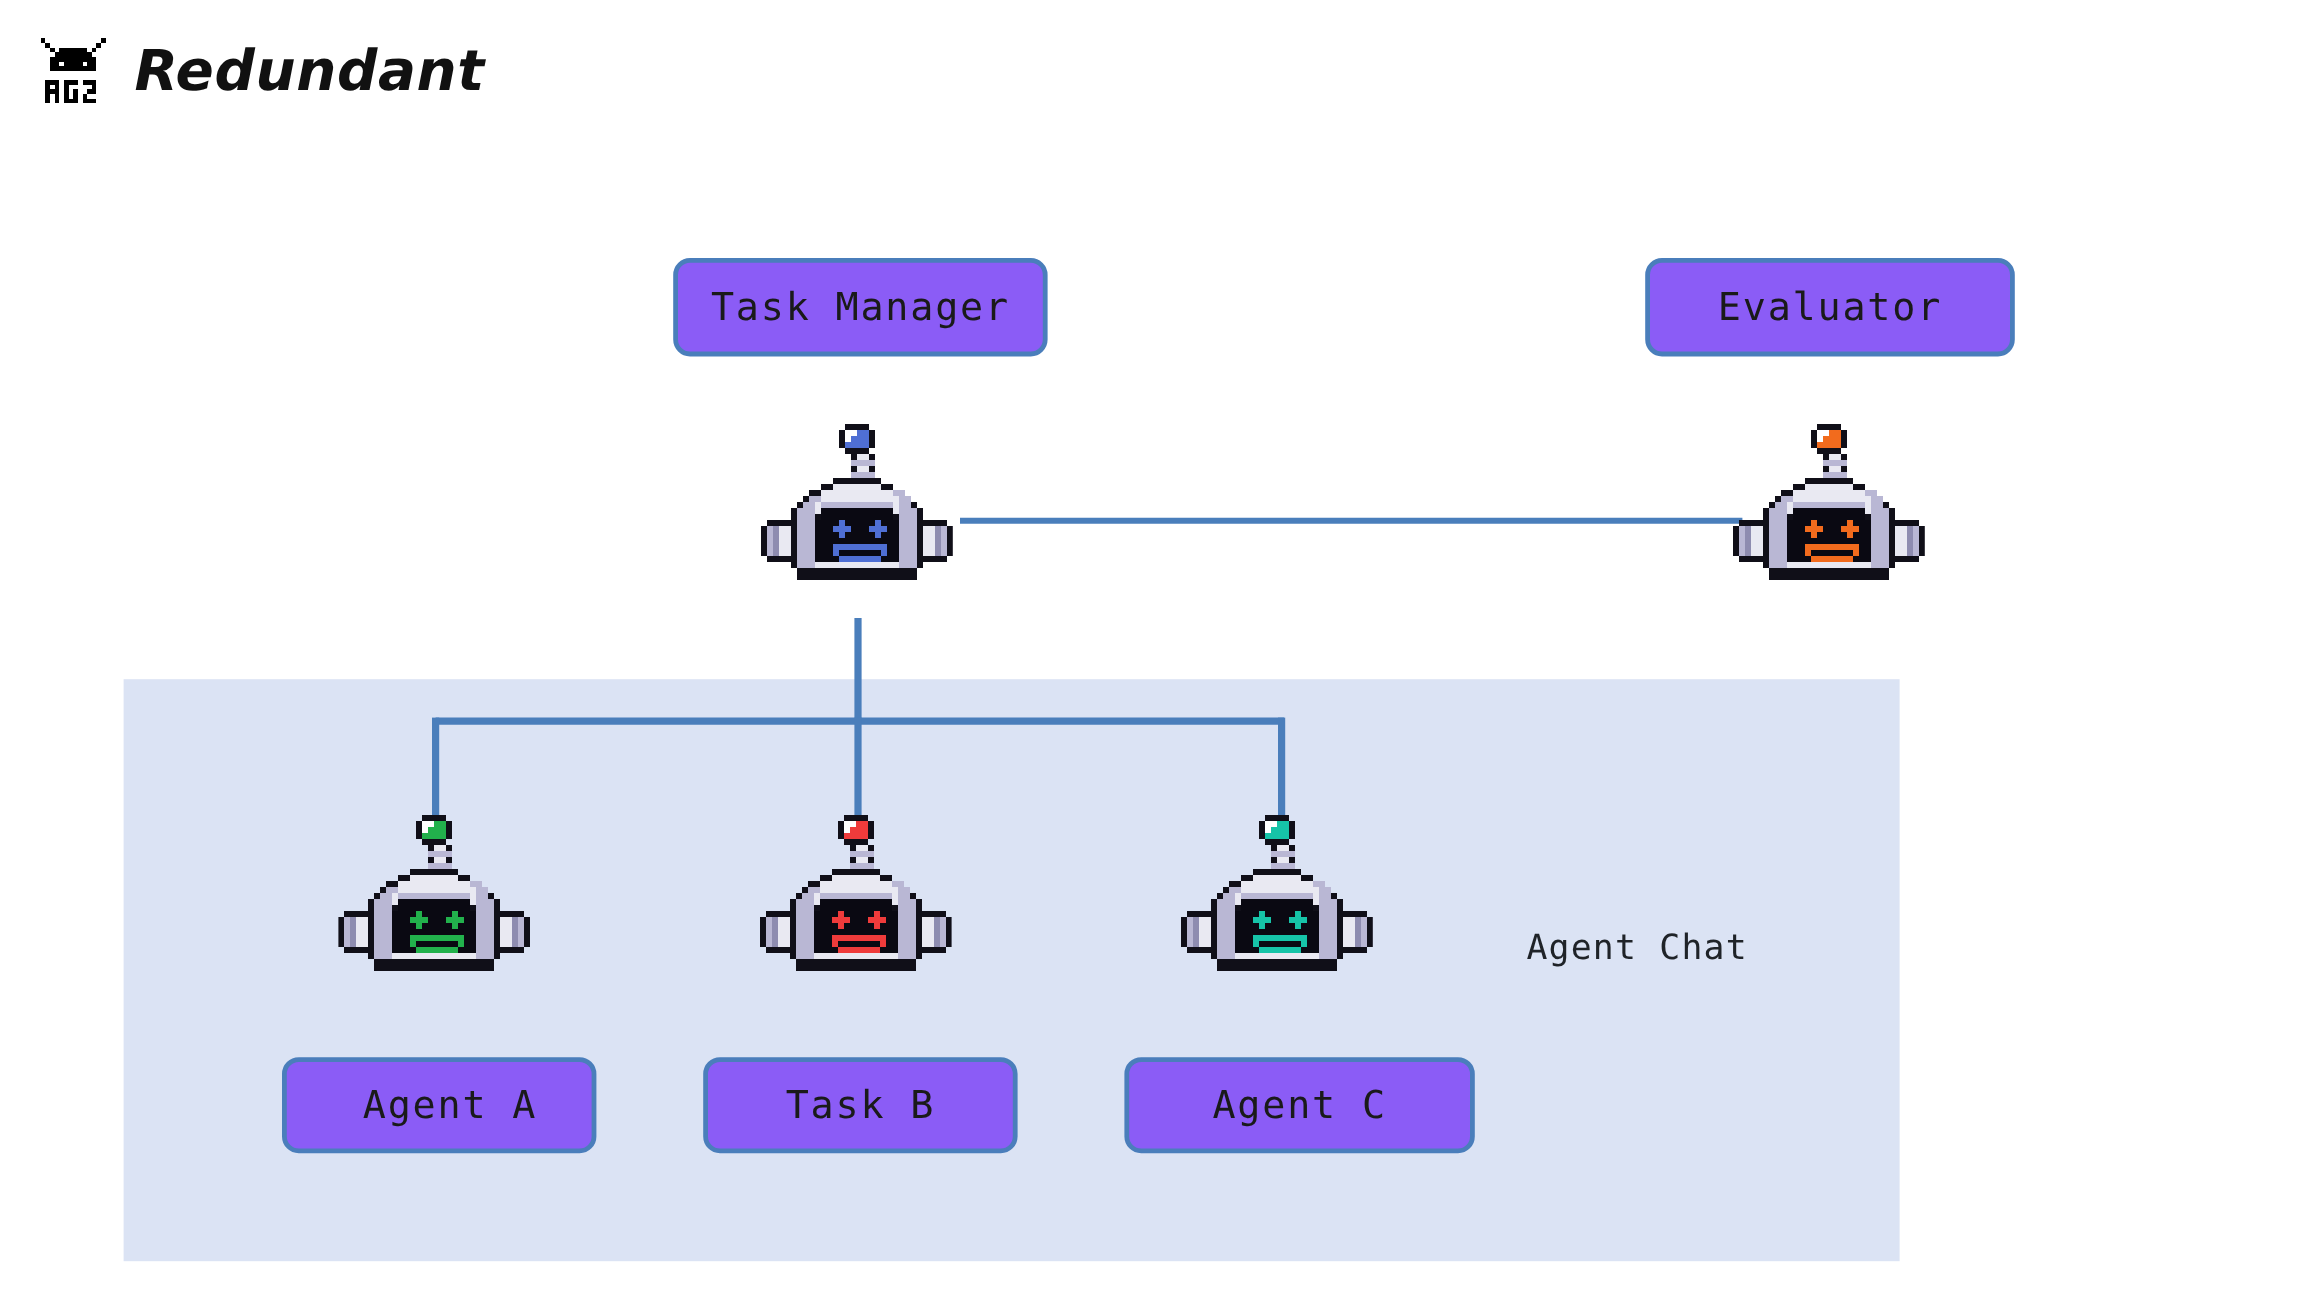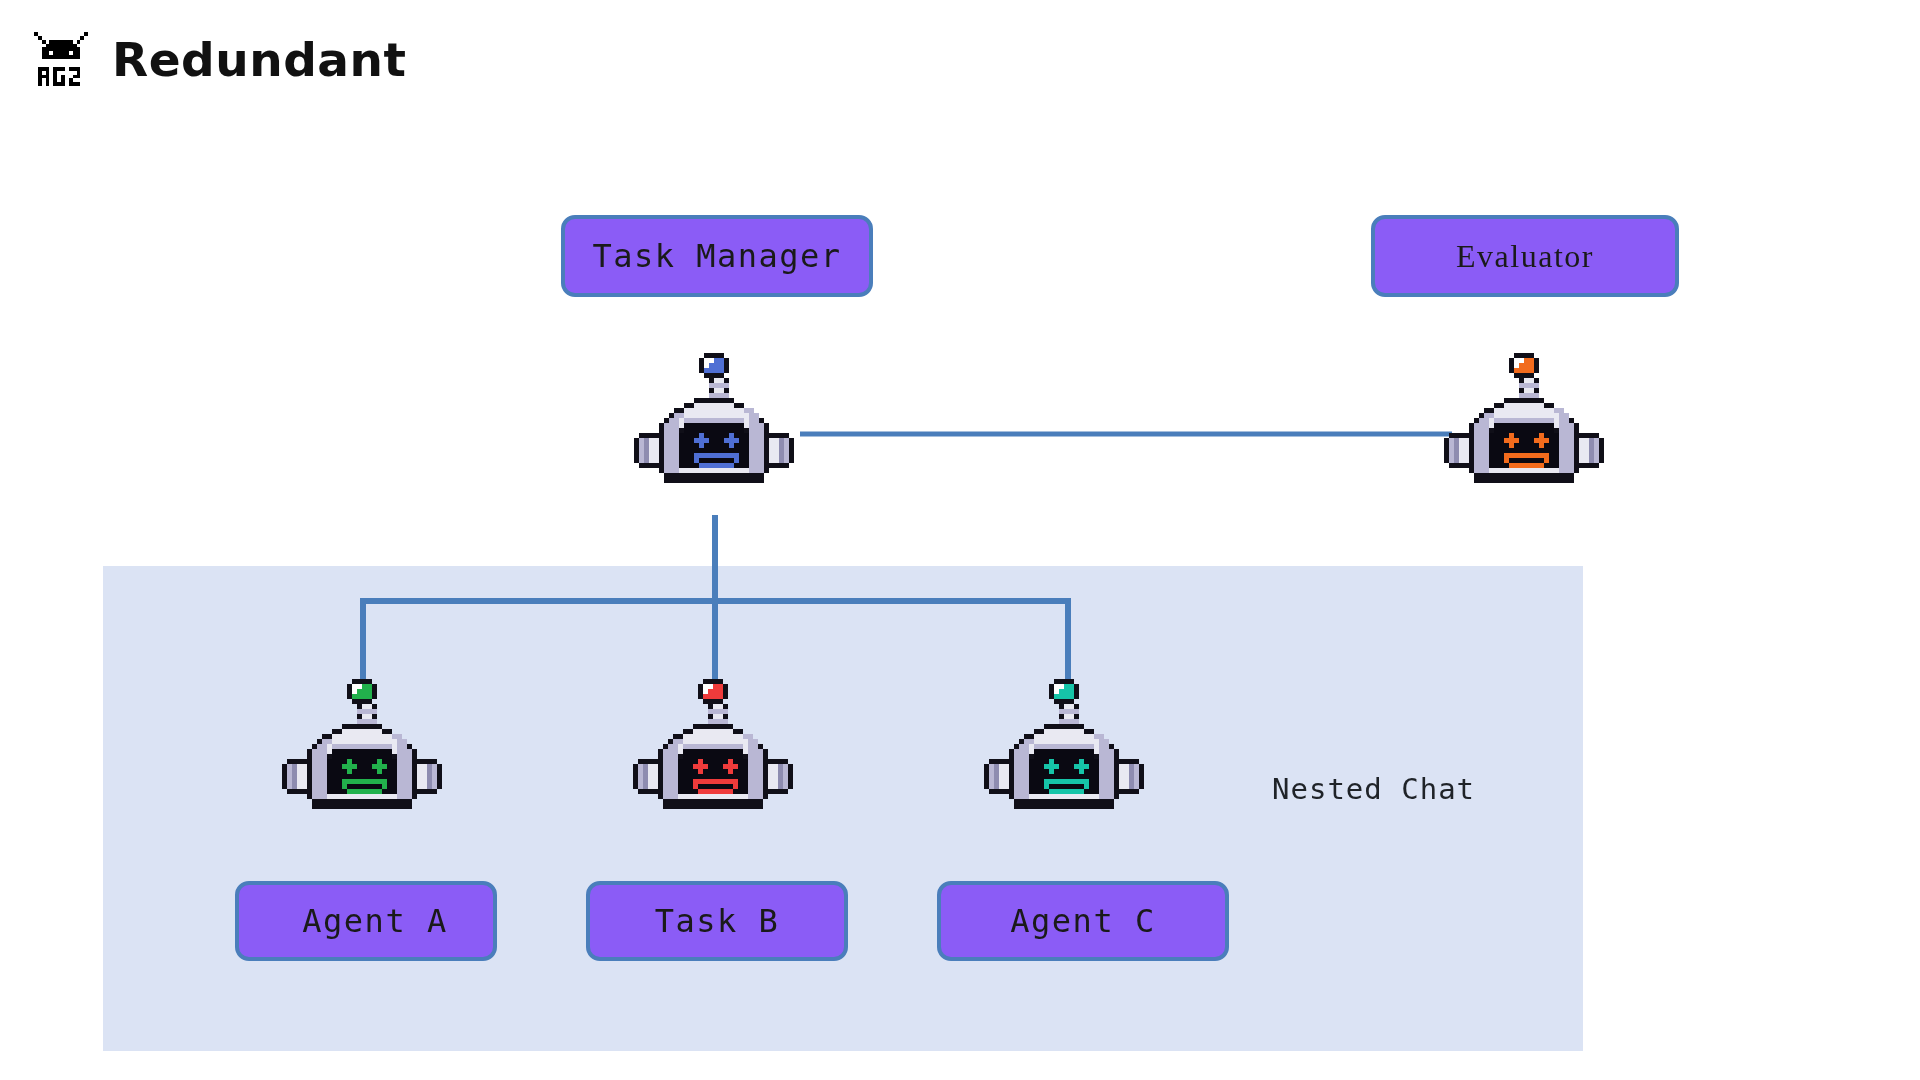--- a/index.html
+++ b/index.html
@@ -31,20 +31,21 @@
     display: block;
     image-rendering: pixelated;
   }
   #page-title {
     font-family: "DejaVu Sans", sans-serif;
     font-size: 47px;
     font-weight: 700;
     color: #111111;
     letter-spacing: 0.5px;
     white-space: nowrap;
+    font-style: italic;
   }
 
   
   #nested-chat-panel {
     position: absolute;
     left: 103px;
     top: 566px;
     width: 1480px;
     height: 485px;
     background: #dbe3f4;
@@ -82,21 +83,21 @@
     color: #1a1a1a;
     white-space: nowrap;
   }
   .node-box .box-label {
     font-size: 32px;
     letter-spacing: 1.5px;
     line-height: 1;
   }
 
   #box-task-manager { left: 561px; top: 215px; width: 312px; height: 82px; }
-  #box-evaluator    { left: 1371px; top: 215px; width: 308px; height: 82px; font-family: Liberation Serif, serif; }
+  #box-evaluator    { left: 1371px; top: 215px; width: 308px; height: 82px; }
   #box-agent-a      { left: 235px;  top: 881px; width: 262px; height: 80px; padding-left: 18px; }
   #box-agent-b      { left: 586px;  top: 881px; width: 262px; height: 80px; }
   #box-agent-c      { left: 937px;  top: 881px; width: 292px; height: 80px; }
 
   
   .robot {
     position: absolute;
     width: 160px;
     height: 152px;
     image-rendering: pixelated;
@@ -152,21 +153,21 @@
       <rect x="2" y="14" width="1" height="1"></rect>
       <rect x="4" y="14" width="1" height="1"></rect>
       <rect x="6" y="14" width="3" height="1"></rect>
       <rect x="10" y="14" width="3" height="1"></rect>
     </g>
   </svg>
   <div id="page-title">Redundant</div>
 </div>
 
 <div id="nested-chat-panel"></div>
-<div id="nested-chat-label">Nested Chat</div>
+<div id="nested-chat-label">Agent Chat</div>
 
 <svg id="connectors" aria-hidden="true">
 
   <line x1="800" y1="434" x2="1452" y2="434" stroke="#4a7ebb" stroke-width="5"></line>
 
   <line x1="715" y1="515" x2="715" y2="601" stroke="#4a7ebb" stroke-width="6"></line>
 
   <line x1="363" y1="601" x2="1070" y2="601" stroke="#4a7ebb" stroke-width="6"></line>
 
   <line x1="363" y1="598" x2="363" y2="682" stroke="#4a7ebb" stroke-width="6"></line>

